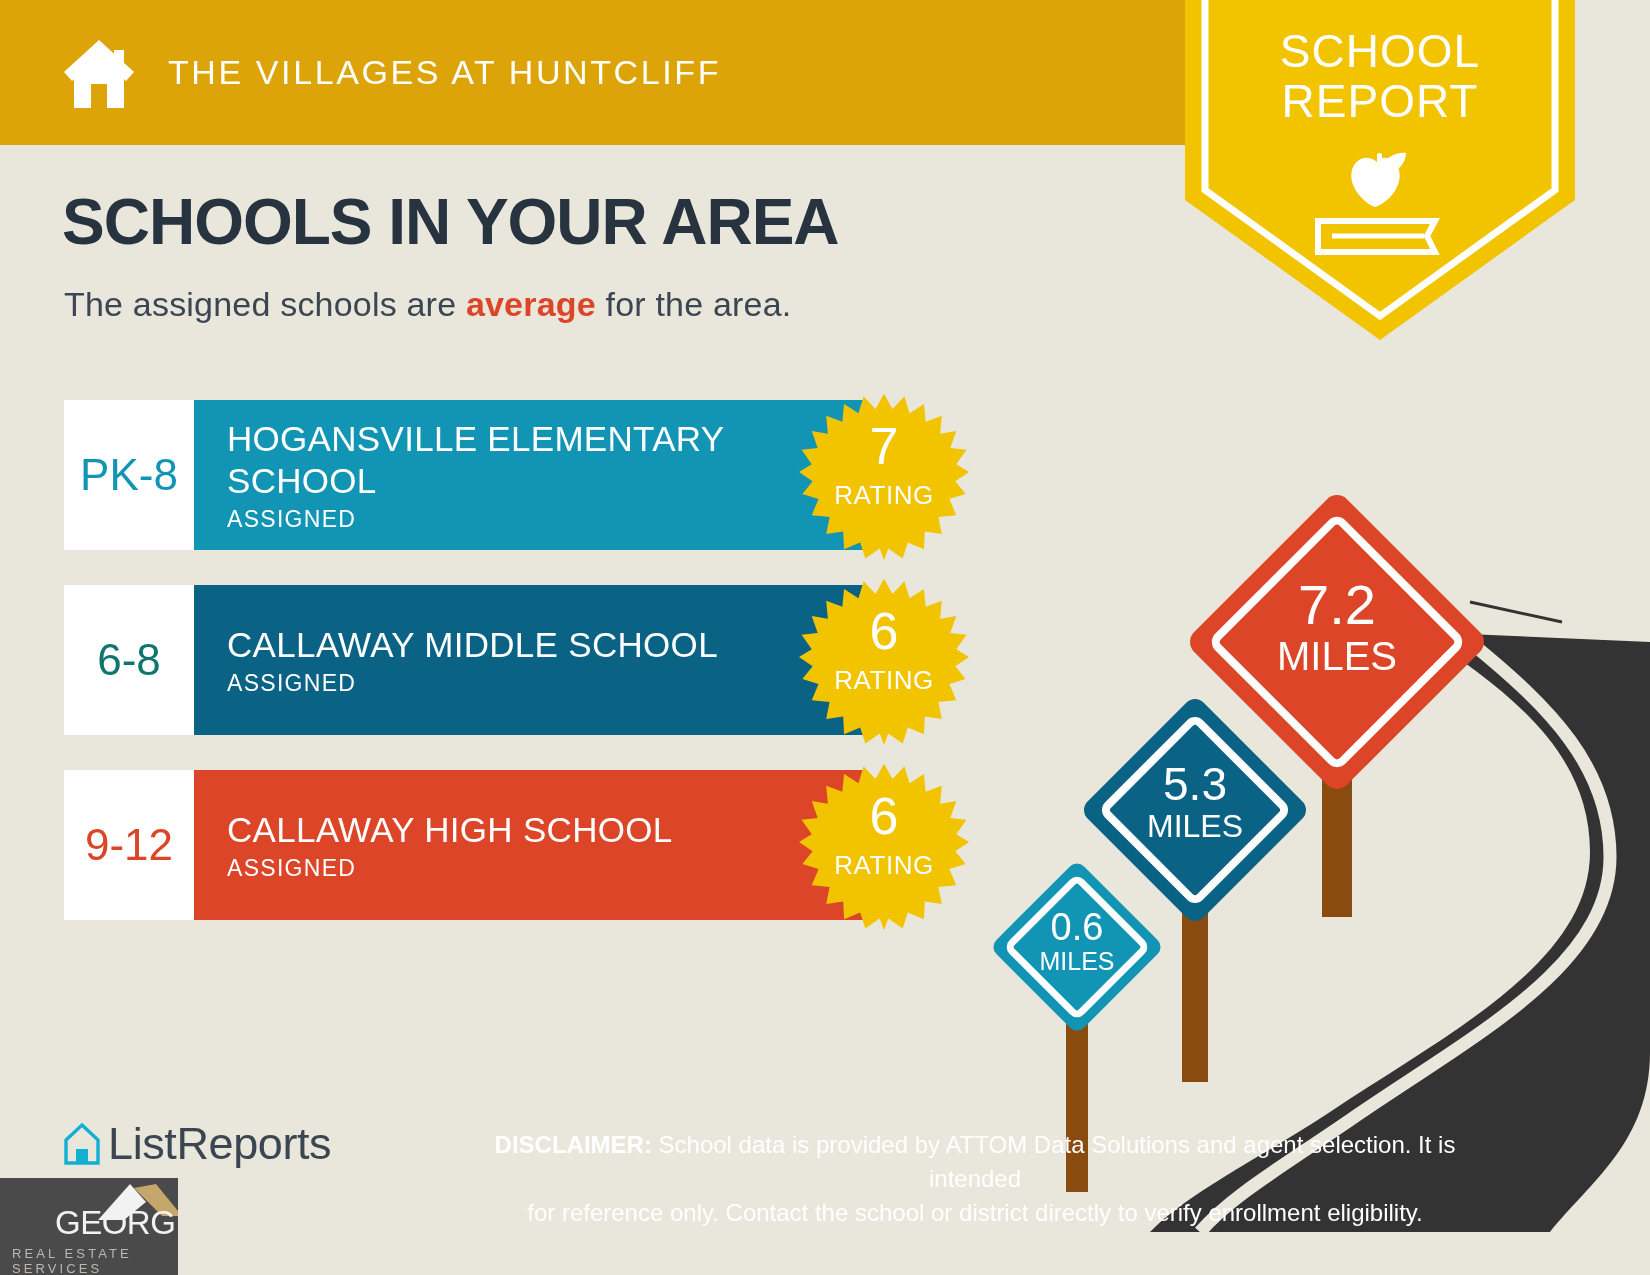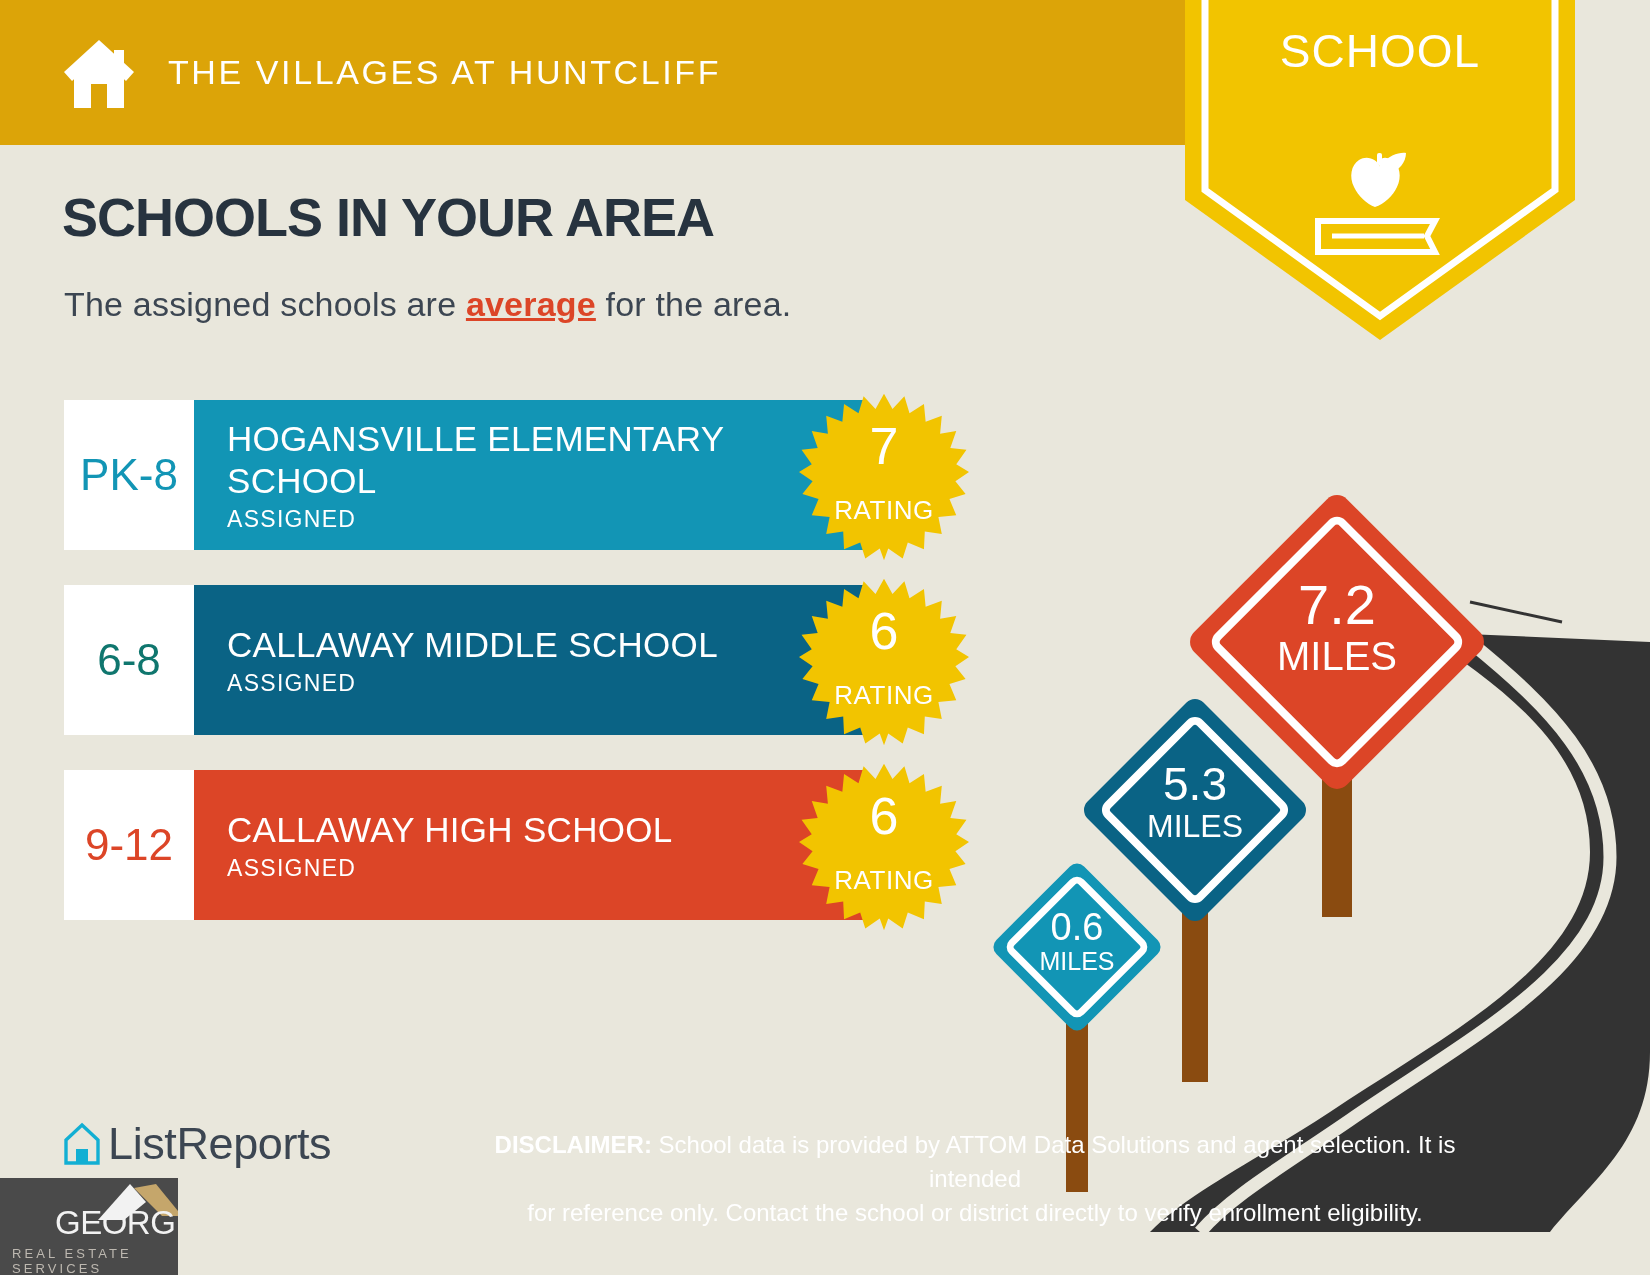--- a/index.html
+++ b/index.html
@@ -24,28 +24,28 @@
     position:absolute;left:1185px;top:-10px;width:390px;height:350px;z-index:5;
   }
   .badge svg{display:block;width:100%;height:100%;}
   .badge-text{
     position:absolute;left:0;top:36px;width:100%;text-align:center;
     color:#fff;font-size:46px;line-height:50px;letter-spacing:1px;pointer-events:none;
   }
   
   .page-title{
     position:absolute;left:62px;top:190px;
-    font-size:54px;font-weight:700;color:#27333F;letter-spacing:-1px;
+    font-size:64px;font-weight:700;color:#27333F;letter-spacing:-1px;
     margin:0;line-height:1;
   }
   .page-sub{
     position:absolute;left:64px;top:285px;
     font-size:34px;color:#3C4652;letter-spacing:.2px;margin:0;
   }
-  .page-sub b{color:#DC4527;font-weight:700;text-decoration:underline;}
+  .page-sub b{color:#DC4527;font-weight:700;}
   
   .rows{position:absolute;left:64px;top:400px;width:800px;}
   .row{position:relative;height:150px;margin-bottom:35px;display:flex;align-items:stretch;}
   .grade-box{
     width:130px;background:#FFFFFF;display:flex;align-items:center;justify-content:center;
     font-size:44px;font-weight:400;flex:0 0 130px;
   }
   .bar{
     flex:1 1 auto;display:flex;flex-direction:column;justify-content:center;
     padding:10px 0 10px 33px;color:#fff;box-sizing:border-box;
@@ -55,21 +55,21 @@
   .burst{
     position:absolute;right:-105px;top:-8px;width:170px;height:170px;
   }
   .burst svg{display:block;width:100%;height:100%;}
   .burst-num{
     position:absolute;left:0;top:28px;width:100%;text-align:center;
     color:#fff;font-size:52px;line-height:52px;
   }
   .burst-lbl{
     position:absolute;left:0;top:88px;width:100%;text-align:center;
-    color:#fff;font-size:26px;letter-spacing:.5px;margin-top:15px;
+    color:#fff;font-size:26px;letter-spacing:.5px;
   }
   
   .scene{position:absolute;left:950px;top:492px;width:700px;height:700px;}
   .scene svg{display:block;width:100%;height:100%;overflow:visible;}
   .sign-label{fill:#fff;text-anchor:middle;}
   
   .lr-logo{position:absolute;left:62px;top:1118px;display:flex;align-items:center;}
   .lr-logo .lr-mark{width:40px;height:44px;}
   .lr-logo .lr-text{font-size:45px;color:#3C4652;margin-left:6px;letter-spacing:-.4px;}
   .gmls{
@@ -110,20 +110,21 @@
     <g transform="translate(195,215)">
       <path fill="#ffffff" d="M0 -38 c-3 -8 -13 -12 -21 -7 c-8 5 -10 17 -5 27 c4 9 13 17 21 20 c9 -3 18 -11 22 -20 c5 -10 3 -22 -5 -27 c-8 -5 -16 -1 -12 7 z"></path>
       <path fill="#ffffff" d="M2 -40 c6 -10 18 -13 24 -12 c0 9 -7 18 -17 20 z"></path>
       <rect fill="#ffffff" x="-3" y="-52" width="5" height="12" rx="2"></rect>
       <path fill="none" stroke="#ffffff" stroke-width="6" d="M-62 16 L55 16 L47 31 L55 47 L-62 47 Z"></path>
       <line x1="-48" y1="31" x2="44" y2="31" stroke="#ffffff" stroke-width="5"></line>
     </g>
   </svg>
   <div class="badge-text">
     <div>SCHOOL</div>
+    <div>REPORT</div>
   </div>
 </div>
 
 <h1 class="page-title">SCHOOLS IN YOUR AREA</h1>
 <p class="page-sub"><span>The assigned schools are </span><b>average</b><span> for the area.</span></p>
 
 <div class="rows">
 
   <div class="row">
     <div class="grade-box" style="color:#1295B5">PK-8</div>

